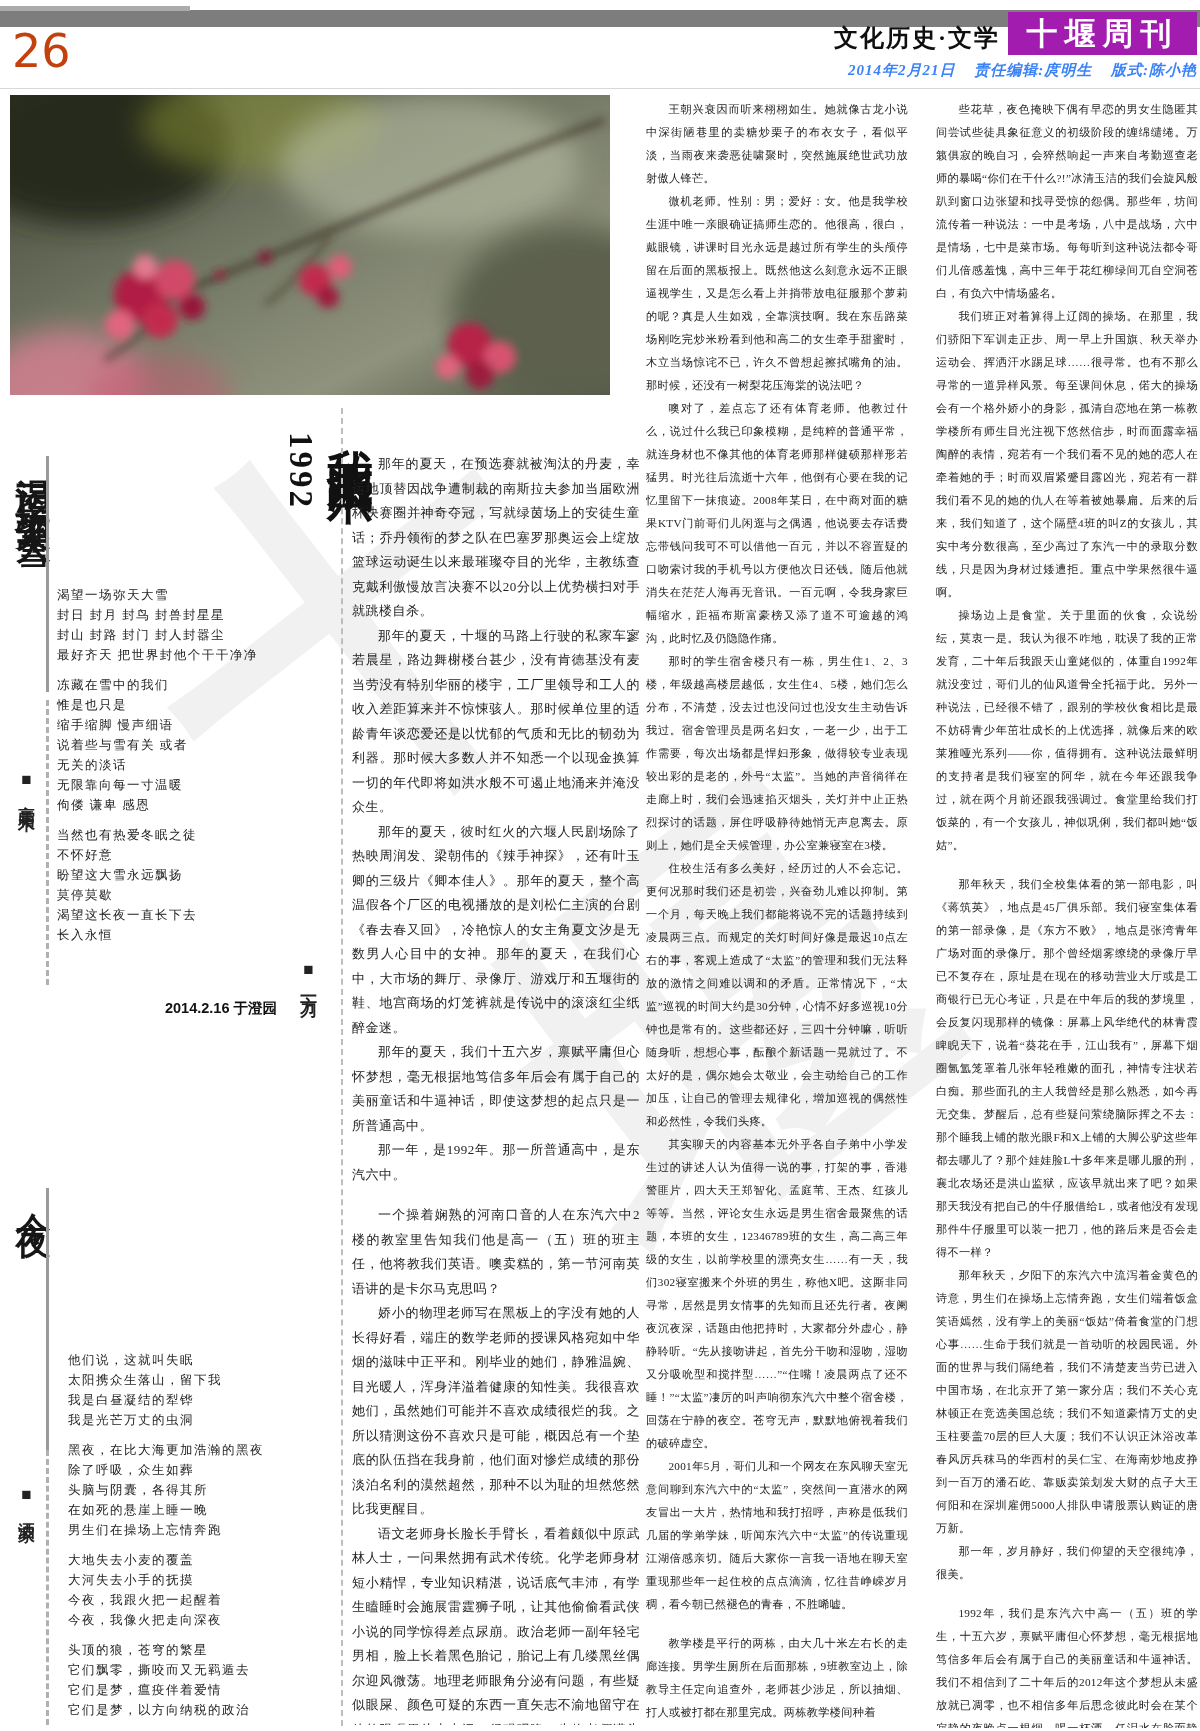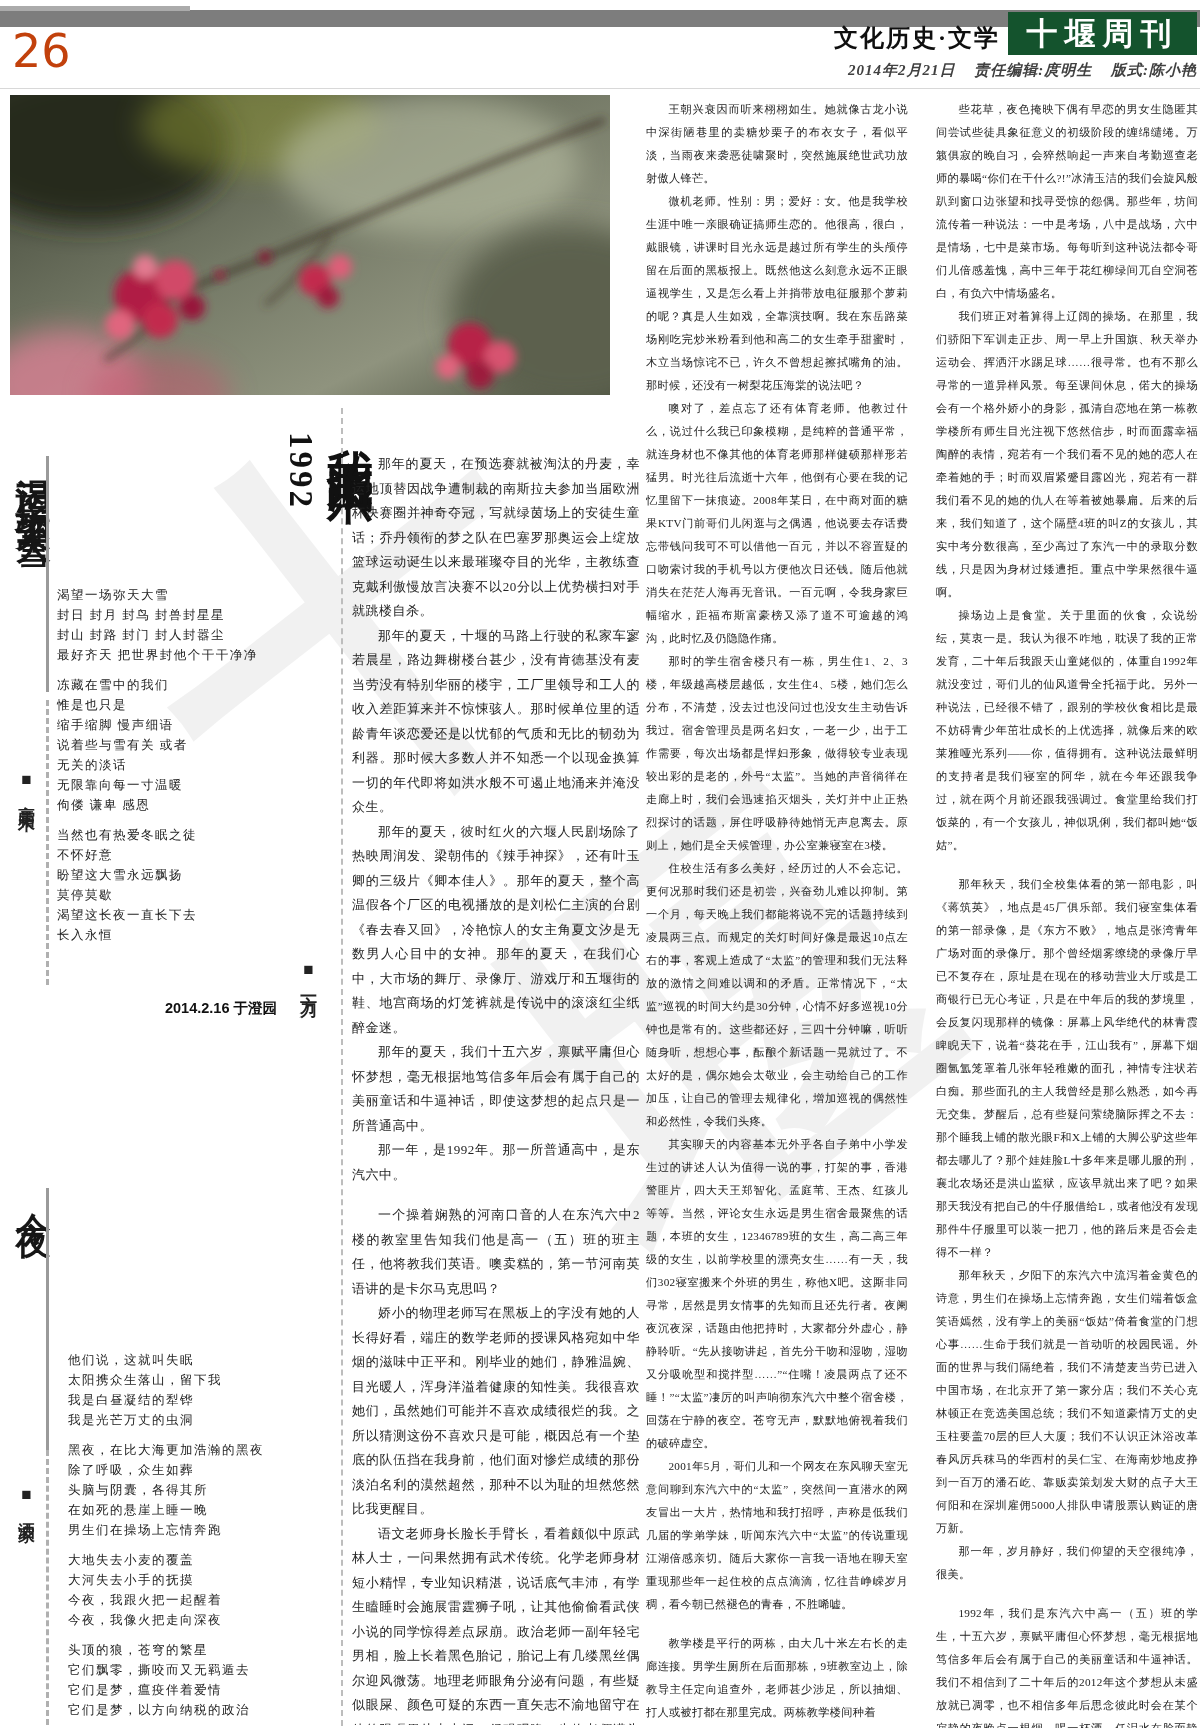--- a/index.html
+++ b/index.html
@@ -13,21 +13,21 @@
   
   .topbar{left:0;top:10px;width:1200px;height:17px;background:#7d7d7d;}
   .topbar-accent{left:0;top:6px;width:190px;height:5px;background:#ababab;}
   .pagenum{left:12px;top:28px;font-family:"DejaVu Sans","Liberation Sans",sans-serif;
     font-size:46px;font-weight:500;color:#c2410c;line-height:1;}
   .section-label{left:640px;width:360px;top:22px;text-align:right;
     font-size:24px;font-weight:800;letter-spacing:2px;color:#0f0f0f;}
   .masthead{left:1008px;top:12px;width:189px;height:43px;text-align:center;
     font-size:31px;font-weight:800;letter-spacing:7px;line-height:43px;}
   .dateline{left:500px;width:697px;top:61px;text-align:right;
-    font-size:15px;font-weight:700;font-style:italic;color:#404040;letter-spacing:1px;}
+    font-size:15px;font-weight:700;font-style:italic;color:#3b82f6;letter-spacing:1px;}
   .dateline span{margin-left:14px;}
   .header-rule{left:0;top:88px;width:1200px;height:1px;background:#d8d8d8;}
   
   .photo{left:10px;top:95px;width:600px;height:300px;overflow:hidden;background:#565b49;}
   
   .wm{font-size:400px;font-weight:800;color:rgba(120,120,120,0.10);
       transform:rotate(-38deg);line-height:1;pointer-events:none;user-select:none;}
   
   .poem-title{left:8px;font-size:35px;font-weight:800;letter-spacing:8px;color:#161616;}
   .rule-solid{left:46px;width:3px;background:#9a9a9a;}
@@ -54,21 +54,21 @@
   .col-b{left:936px;top:98px;width:262px;height:1630px;
     font-size:11.2px;letter-spacing:0.3px;line-height:23px;}
 </style>
 </head>
 <body>
 
 <div class="abs topbar"></div>
 <div class="abs topbar-accent"></div>
 <div class="abs pagenum">26</div>
 <div class="abs section-label">文化历史·文学</div>
-<div class="abs masthead" id="masthead" style="background: #14532d; color: rgb(255, 255, 255);">十堰周刊</div>
+<div class="abs masthead" id="masthead" style="background: #a21caf; color: rgb(255, 255, 255);">十堰周刊</div>
 <div class="abs dateline">
   <span>2014年2月21日</span>
   <span>责任编辑:庹明生</span>
   <span>版式:陈小艳</span>
 </div>
 <div class="abs header-rule"></div>
 
 <div class="abs wm" style="left:160px;top:430px;">十</div>
 <div class="abs wm" style="left:520px;top:830px;">堰</div>
 

